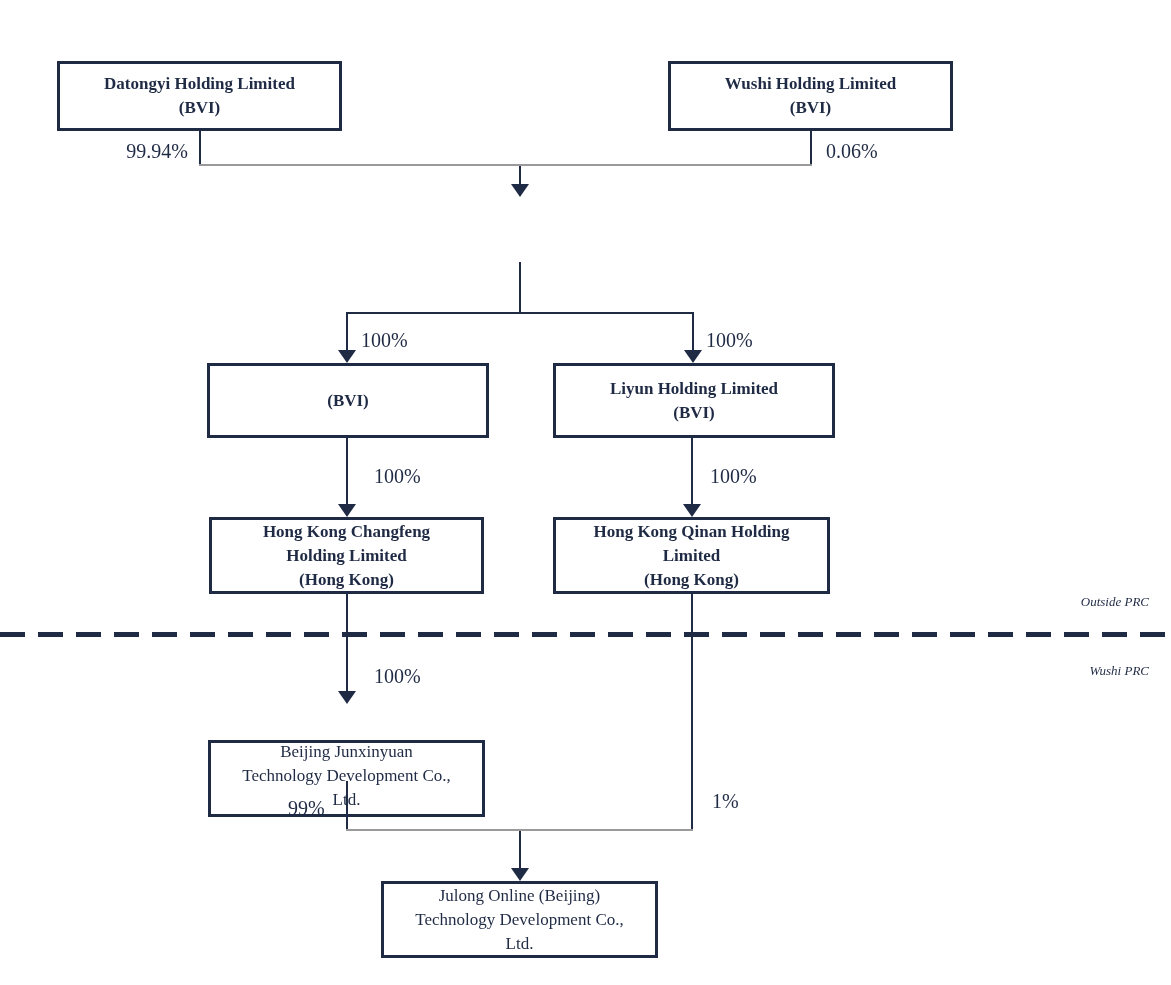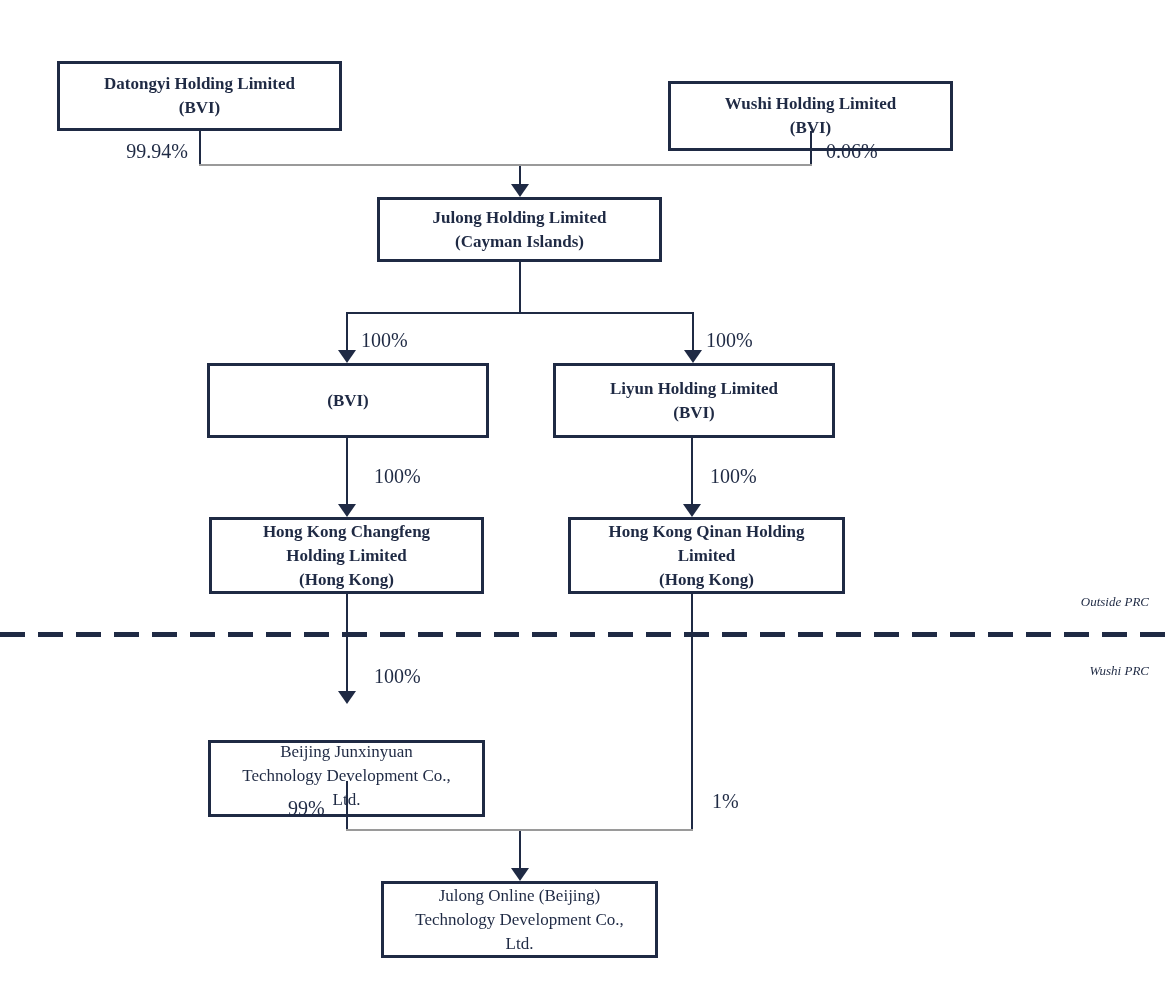--- a/index.html
+++ b/index.html
@@ -58,38 +58,34 @@
 </style>
 </head>
 <body>
 
 <div class="canvas">
 
   <div class="node bold" style="left:57px; top:61px; width:285px; height:70px;">
     <div>Datongyi Holding Limited</div>
     <div>(BVI)</div>
   </div>
-  <div class="node bold" style="left:668px; top:61px; width:285px; height:70px;margin-top:20px;">
+  <div class="node bold" style="left:668px; top:61px; width:285px; height:70px;">
     <div>Wushi Holding Limited</div>
     <div>(BVI)</div>
   </div>
 
   <div class="edge" style="left:199px; top:131px; width:2px; height:35px;"></div>
   <div class="edge" style="left:810px; top:131px; width:2px; height:35px;"></div>
   <div class="edge gray" style="left:199px; top:164px; width:613px; height:2px;"></div>
   <div class="edge" style="left:519px; top:166px; width:2px; height:20px;"></div>
   <div class="arrowhead" style="left:511px; top:184px;"></div>
 
   <div class="pct" style="left:110px; top:140px; width:78px; text-align:right;">99.94%</div>
   <div class="pct" style="left:826px; top:140px;">0.06%</div>
 
-  <div class="node bold" style="left:377px; top:197px; width:285px; height:65px;">
-    <div>Julong Holding Limited</div>
-    <div>(Cayman Islands)</div>
-  </div>
 
   <div class="edge" style="left:519px; top:262px; width:2px; height:51px;"></div>
   <div class="edge" style="left:346px; top:312px; width:348px; height:2px;"></div>
   <div class="edge" style="left:346px; top:312px; width:2px; height:40px;"></div>
   <div class="edge" style="left:692px; top:312px; width:2px; height:40px;"></div>
   <div class="arrowhead" style="left:338px; top:350px;"></div>
   <div class="arrowhead" style="left:684px; top:350px;"></div>
   <div class="pct" style="left:361px; top:329px;">100%</div>
   <div class="pct" style="left:706px; top:329px;">100%</div>
 
@@ -106,21 +102,21 @@
   <div class="arrowhead" style="left:338px; top:504px;"></div>
   <div class="arrowhead" style="left:683px; top:504px;"></div>
   <div class="pct" style="left:374px; top:465px;">100%</div>
   <div class="pct" style="left:710px; top:465px;">100%</div>
 
   <div class="node bold" style="left:209px; top:517px; width:275px; height:77px;">
     <div>Hong Kong Changfeng</div>
     <div>Holding Limited</div>
     <div>(Hong Kong)</div>
   </div>
-  <div class="node bold" style="left:553px; top:517px; width:277px; height:77px;margin-left:15px;">
+  <div class="node bold" style="left:553px; top:517px; width:277px; height:77px;">
     <div>Hong Kong Qinan Holding</div>
     <div>Limited</div>
     <div>(Hong Kong)</div>
   </div>
 
   <div class="region-label" style="top:594px;">Outside PRC</div>
   <div class="prc-divider"></div>
   <div class="region-label" style="top:663px;">Wushi PRC</div>
 
   <div class="edge" style="left:346px; top:594px; width:2px; height:99px;"></div>

